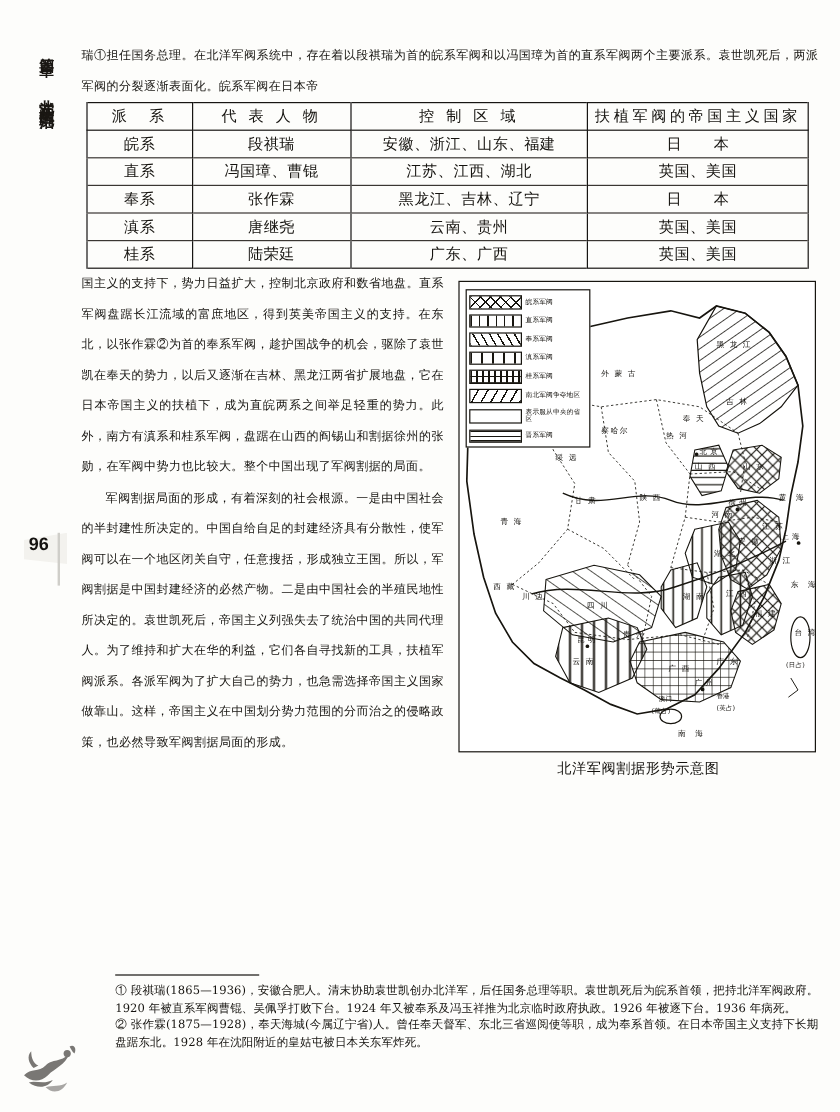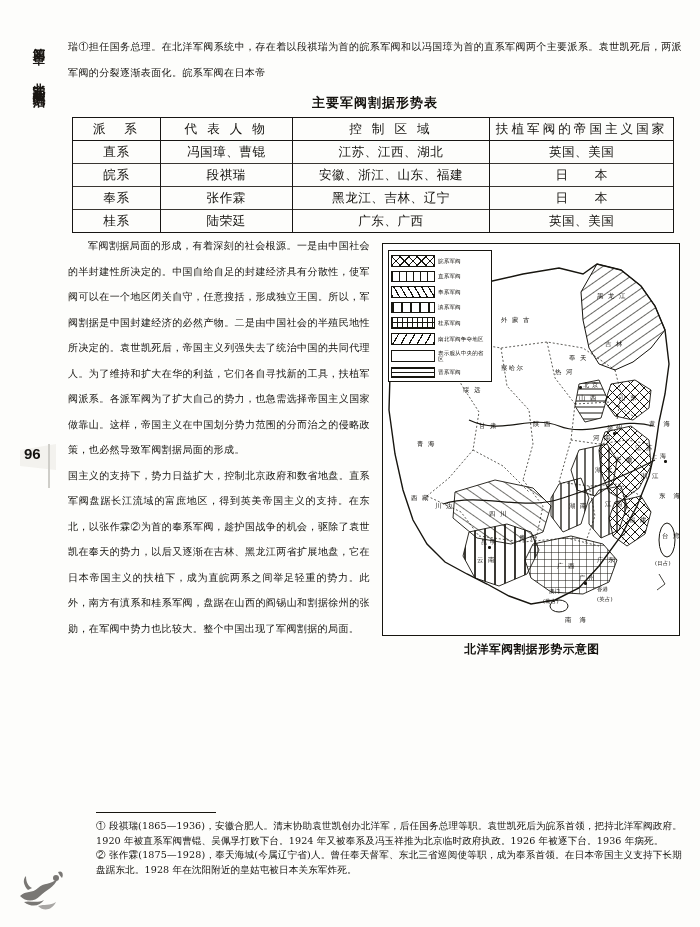--- a/index.html
+++ b/index.html
@@ -97,21 +97,21 @@
 
   
   .map-float {
     float: right; width: 300px; margin: 10px 0 4px 12px;
   }
   .map-box {
     position: relative; width: 298px; height: 393px;
     border: 1.4px solid #17150f; background: #fff; overflow: hidden;
   }
   .map-caption {
-    text-align: center; font-size: 11.8px; margin-top: 6px; letter-spacing: .5px; font-weight: bold;
+    text-align: center; font-size: 11.8px; margin-top: 6px; letter-spacing: .5px;
   }
   .legend {
     position: absolute; left: 5px; top: 6px;
     width: 104px;
     border: 1.1px solid #17150f; background: #fff;
     padding: 2px 2px 1px 2px;
     z-index: 6;
   }
   .legend-row { display: flex; align-items: center; height: 15.5px; }
   .legend-swatch {
@@ -185,49 +185,54 @@
         <path d="M14 34 C10 30 8 24 12 20 C12 26 14 30 18 32Z"></path>
         <path d="M24 50 C30 48 36 50 42 46 C38 54 30 56 24 50Z" opacity=".65"></path>
       </g>
     </svg>
   </div>
 
   <div class="content">
 
     <p class="para">瑞①担任国务总理。在北洋军阀系统中，存在着以段祺瑞为首的皖系军阀和以冯国璋为首的直系军阀两个主要派系。袁世凯死后，两派军阀的分裂逐渐表面化。皖系军阀在日本帝</p>
 
-    <div class="tbl-title">主要军阀割据形势表</div>
 
     <table class="warlord">
       <thead>
         <tr>
           <th class="col-a">派　系</th>
           <th class="col-b">代 表 人 物</th>
           <th class="col-c">控 制 区 域</th>
           <th class="col-d hdr-tight">扶植军阀的帝国主义国家</th>
         </tr>
       </thead>
       <tbody>
         <tr>
+          <td>皖系</td>
+          <td>段祺瑞</td>
+          <td>安徽、浙江、山东、福建</td>
+          <td>日　　本</td>
+        </tr>
+        <tr>
           <td>直系</td>
           <td>冯国璋、曹锟</td>
           <td>江苏、江西、湖北</td>
           <td>英国、美国</td>
         </tr>
         <tr>
-          <td>皖系</td>
-          <td>段祺瑞</td>
-          <td>安徽、浙江、山东、福建</td>
-          <td>日　　本</td>
-        </tr>
-        <tr>
           <td>奉系</td>
           <td>张作霖</td>
           <td>黑龙江、吉林、辽宁</td>
           <td>日　　本</td>
+        </tr>
+        <tr>
+          <td>滇系</td>
+          <td>唐继尧</td>
+          <td>云南、贵州</td>
+          <td>英国、美国</td>
         </tr>
         <tr>
           <td>桂系</td>
           <td>陆荣廷</td>
           <td>广东、广西</td>
           <td>英国、美国</td>
         </tr>
       </tbody>
     </table>
 
@@ -394,22 +399,22 @@
 
         <div class="map-label tiny" style="left:272px;top:316px">(日占)</div>
         <div class="map-label tiny" style="left:214px;top:352px">(英占)</div>
         <div class="map-label tiny" style="left:160px;top:354px">(葡占)</div>
         <div class="map-label tiny" style="left:214px;top:342px">香港</div>
         <div class="map-label tiny" style="left:166px;top:344px">澳门</div>
       </div>
       <figcaption class="map-caption">北洋军阀割据形势示意图</figcaption>
     </figure>
 
+    <p class="para">国主义的支持下，势力日益扩大，控制北京政府和数省地盘。直系军阀盘踞长江流域的富庶地区，得到英美帝国主义的支持。在东北，以张作霖②为首的奉系军阀，趁护国战争的机会，驱除了袁世凯在奉天的势力，以后又逐渐在吉林、黑龙江两省扩展地盘，它在日本帝国主义的扶植下，成为直皖两系之间举足轻重的势力。此外，南方有滇系和桂系军阀，盘踞在山西的阎锡山和割据徐州的张勋，在军阀中势力也比较大。整个中国出现了军阀割据的局面。</p>
     <p class="para indent">军阀割据局面的形成，有着深刻的社会根源。一是由中国社会的半封建性所决定的。中国自给自足的封建经济具有分散性，使军阀可以在一个地区闭关自守，任意搜括，形成独立王国。所以，军阀割据是中国封建经济的必然产物。二是由中国社会的半殖民地性所决定的。袁世凯死后，帝国主义列强失去了统治中国的共同代理人。为了维持和扩大在华的利益，它们各自寻找新的工具，扶植军阀派系。各派军阀为了扩大自己的势力，也急需选择帝国主义国家做靠山。这样，帝国主义在中国划分势力范围的分而治之的侵略政策，也必然导致军阀割据局面的形成。</p>
-    <p class="para">国主义的支持下，势力日益扩大，控制北京政府和数省地盘。直系军阀盘踞长江流域的富庶地区，得到英美帝国主义的支持。在东北，以张作霖②为首的奉系军阀，趁护国战争的机会，驱除了袁世凯在奉天的势力，以后又逐渐在吉林、黑龙江两省扩展地盘，它在日本帝国主义的扶植下，成为直皖两系之间举足轻重的势力。此外，南方有滇系和桂系军阀，盘踞在山西的阎锡山和割据徐州的张勋，在军阀中势力也比较大。整个中国出现了军阀割据的局面。</p>
   </div>
 
   <div class="fn-block">
     <div class="fn-rule"></div>
     <div class="fn-text">①  段祺瑞(1865—1936)，安徽合肥人。清末协助袁世凯创办北洋军，后任国务总理等职。袁世凯死后为皖系首领，把持北洋军阀政府。1920 年被直系军阀曹锟、吴佩孚打败下台。1924 年又被奉系及冯玉祥推为北京临时政府执政。1926 年被逐下台。1936 年病死。</div>
     <div class="fn-text">②  张作霖(1875—1928)，奉天海城(今属辽宁省)人。曾任奉天督军、东北三省巡阅使等职，成为奉系首领。在日本帝国主义支持下长期盘踞东北。1928 年在沈阳附近的皇姑屯被日本关东军炸死。</div>
   </div>
 
 </div>
 

